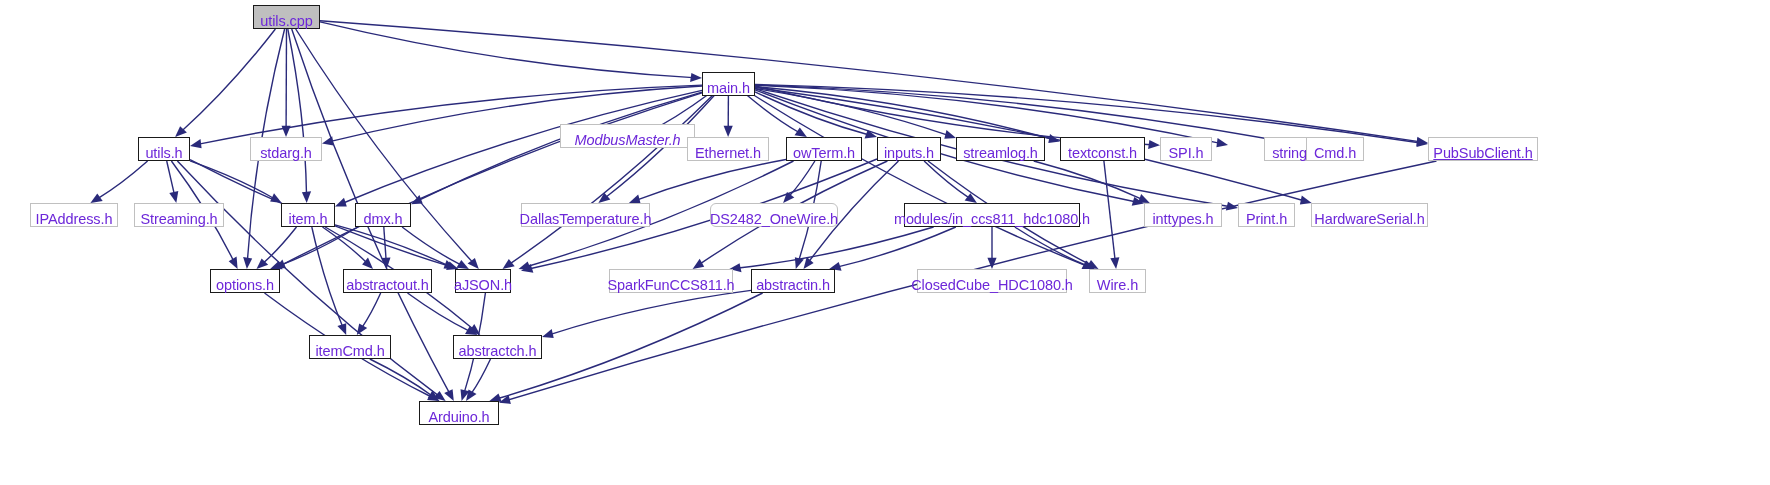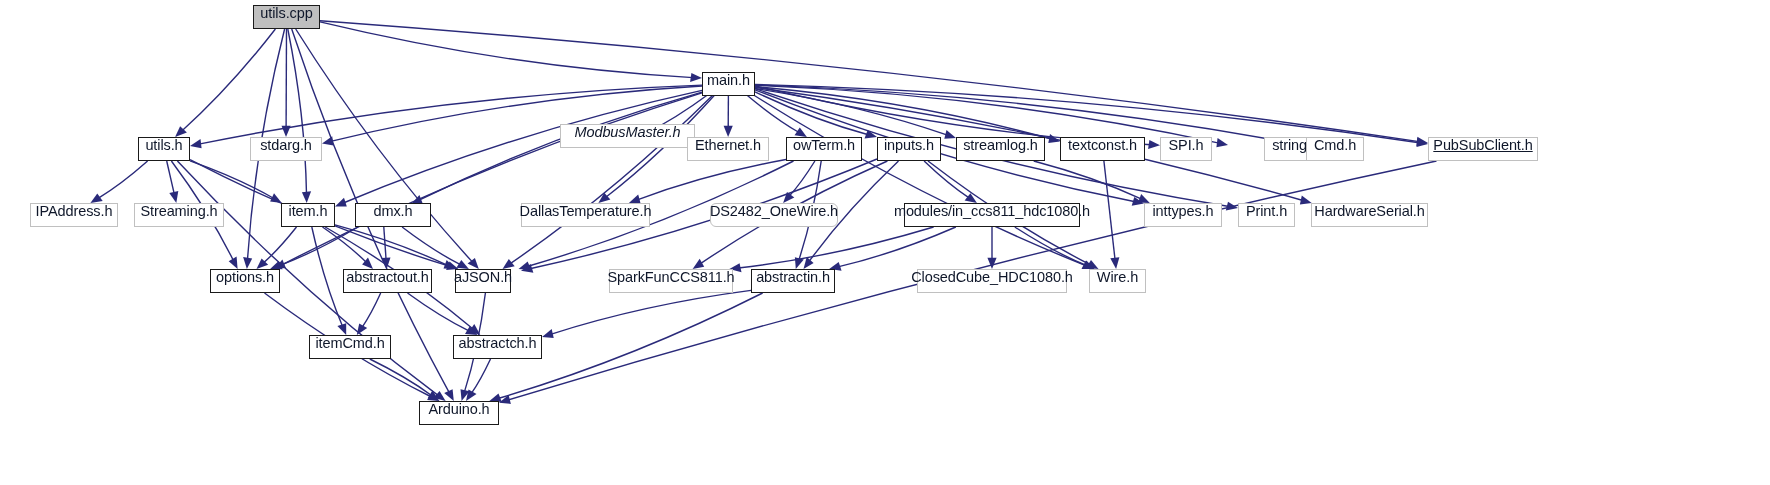--- a/index.html
+++ b/index.html
@@ -22,27 +22,27 @@
     left: 0;
     top: 0;
     width: 1770px;
     height: 485px;
     pointer-events: none;
   }
   .gnode {
     position: absolute;
     box-sizing: border-box;
     display: flex;
-    align-items: flex-start;
+    align-items: flex-end;
     justify-content: center;
     height: 24px;
     background: #ffffff;
     border: 1px solid #c0c0c0;
     font-size: 14.5px;
-    color: #0f172a;
+    color: #6d28d9;
     white-space: nowrap;
     line-height: 1;
     letter-spacing: -0.1px;
   }
   .gnode.strong {
     border: 1.6px solid #1a1a1a;
   }
   .gnode.current {
     background: #bfbfbf;
     border: 1.6px solid #1a1a1a;
@@ -237,21 +237,21 @@
       </div>
       <div class="gnode" style="left: 30px; top: 203px; width: 88px;">
         <span class="lbl">IPAddress.h</span>
       </div>
       <div class="gnode" style="left: 134px; top: 203px; width: 90px;">
         <span class="lbl">Streaming.h</span>
       </div>
       <div class="gnode strong" style="left: 281px; top: 203px; width: 54px;">
         <span class="lbl">item.h</span>
       </div>
-      <div class="gnode strong" style="left: 355px; top: 203px; width: 76px;">
+      <div class="gnode strong" style="left: 355px; top: 203px; width: 56px;">
         <span class="lbl">dmx.h</span>
       </div>
       <div class="gnode" style="left: 521px; top: 203px; width: 129px;">
         <span class="lbl">DallasTemperature.h</span>
       </div>
       <div class="gnode" style="left: 710px; top: 203px; width: 128px; border-radius: 6px;">
         <span class="lbl">DS2482_OneWire.h</span>
       </div>
       <div class="gnode strong" style="left: 904px; top: 203px; width: 176px;">
         <span class="lbl">modules/in_ccs811_hdc1080.h</span>

